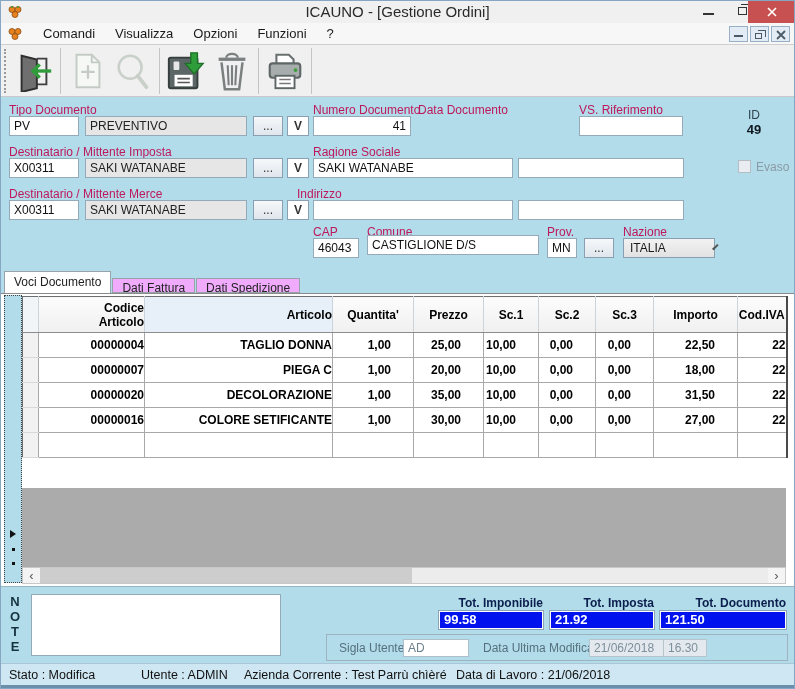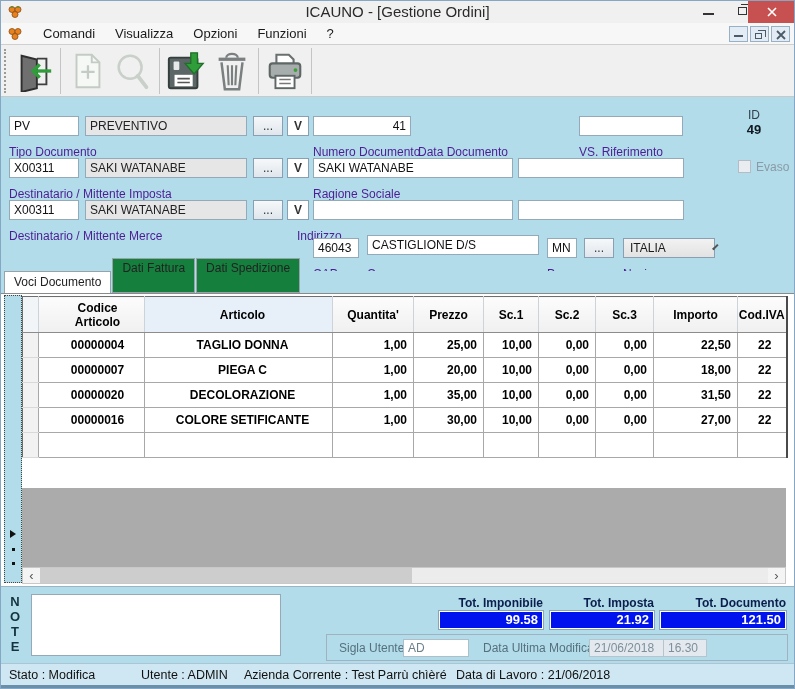--- a/index.html
+++ b/index.html
@@ -29,66 +29,66 @@
   .mdi-btn .sq { position:absolute; left:4px; top:6px; width:7px; height:6px; border:1px solid #4a5a68; background:#e3ecf5; }
   .mdi-btn .sq::before { content:""; position:absolute; left:2px; top:-4px; width:7px; height:6px; border:1px solid #4a5a68; border-bottom:none; border-left:none; }
   .mdi-btn svg { position:absolute; left:4px; top:3px; }
   
   .toolbar { position:absolute; left:0; top:45px; width:100%; height:51px; background:#f0f0f0; border-bottom:1px solid #c9c9c9; display:flex; align-items:center; }
   .grip { width:3px; height:44px; border-left:2px dotted #9a9a9a; margin:0 4px 0 3px; }
   .tool-btn { width:46px; height:48px; display:flex; align-items:center; justify-content:center; }
   .tool-sep { width:1px; height:46px; background:#c4c4c4; margin:0 3px; }
   
   .formarea { position:absolute; left:0; top:96px; width:100%; height:174px; background:#b2dce9; }
-  .flabel { position:absolute; font-size:12px; color:#4c1d95; white-space:nowrap;margin-top:42px; }
+  .flabel { position:absolute; font-size:12px; color:#be185d; white-space:nowrap; }
   .fld { position:absolute; height:20px; background:#fff; border:1px solid #94aab8; font-size:12px; color:#111; padding:0 4px; line-height:18px; }
   input.fld { outline:none; }
   .fld.ro { background:#e6e6e6; color:#222; }
   .sbtn { position:absolute; height:20px; background:linear-gradient(#f6f8fa,#dfe6ec); border:1px solid #8fa; border:1px solid #8aa0b2; text-align:center; line-height:18px; font-size:12px; color:#333; }
   .sbtn.vbtn { font-weight:bold; background:#fff; }
   .datefld { position:absolute; height:20px; background:#fff; border:1px solid #94aab8; display:flex; align-items:center; padding:0 4px; gap:9px; font-size:12px; }
   .datefld .cal { margin-left:auto; display:flex; align-items:center; gap:3px; }
   .chev-down { width:0; height:0; border-left:4px solid transparent; border-right:4px solid transparent; border-top:5px solid #444; }
   .selectfld { position:absolute; height:20px; background:linear-gradient(#f2f2f2,#e2e2e2); border:1px solid #8aa0b2; display:flex; align-items:center; padding:0 6px; font-size:12px;gap:47px; }
   .selectfld .chev-v { margin-left:auto; width:7px; height:7px; border-right:2px solid #555; border-bottom:2px solid #555; transform:rotate(45deg) translateY(-2px); }
   .idlabel { position:absolute; font-size:12px; color:#31424e; text-align:center; }
   .idvalue { position:absolute; font-size:13px; font-weight:bold; color:#101820; text-align:center; }
   .checkbox { position:absolute; width:13px; height:13px; background:#e9edf1; border:1px solid #b4bcc4; }
   .cblabel { position:absolute; font-size:12px; color:#8a9aa6; }
   
   .tabstrip { position:absolute; left:0; top:270px; width:100%; height:22px; background:#b2dce9; display:flex; align-items:flex-end; padding-left:3px; }
-  .tab { font-size:12px; padding:0 9px; border:1px solid #97a2aa; background:#15803d; height:35px; line-height:18px; color:#222; margin-right:1px; }
+  .tab { font-size:12px; padding:0 9px; border:1px solid #97a2aa; background:#f0abfc; height:15px; line-height:18px; color:#222; margin-right:1px; }
   .tab.active { background:#fff; height:22px; line-height:21px; border-bottom:none; position:relative; z-index:3; }
   
   .content { position:absolute; left:0; top:292px; width:100%; height:293px; background:#fff; border-top:1px solid #8a8a8a; }
   .bluestrip { position:absolute; left:3px; top:1px; width:18px; height:288px; background:#b2dce9; border:1px dotted #444; }
   .strip-arrow { position:absolute; left:5px; top:234px; width:0; height:0; border-top:4px solid transparent; border-bottom:4px solid transparent; border-left:6px solid #111; }
   .strip-dot { position:absolute; left:7px; width:3px; height:3px; background:#111; }
   .gridwrap { position:absolute; left:21px; top:2px; }
   table.grid { border-collapse:collapse; table-layout:fixed; width:764px; background:#fff; border:1px solid #6e6e6e; border-right:2px solid #4a4a4a; }
   table.grid th { height:36px; background:linear-gradient(#fcfcfc,#f0f0f0); border-right:1px solid #ccd4da; border-bottom:1px solid #8c8c8c; font-size:12px; font-weight:bold; color:#000; vertical-align:middle; }
   table.grid th.hsel { background:#f2f5f7; }
   table.grid th.c1 { background:#e7f0f8; }
   table.grid td { height:25px; border:1px solid #a8a8a8; font-size:12px; font-weight:bold; color:#000; background:#fff; white-space:nowrap; overflow:hidden; }
   table.grid td.sel { background:#f2f2f2; border:none; border-right:1px solid #a8a8a8; border-bottom:1px solid #d9d9d9; }
-  .a-l { text-align:center; } .a-r { text-align:right; } .a-c { text-align:center; }
+  .a-l { text-align:right; } .a-r { text-align:right; } .a-c { text-align:center; }
   table.grid .c0 { padding-left:12px; } table.grid .c1 { padding-left:8px; }
-  table.grid td.a-r { padding-right:6px; } table.grid td.c8 { padding-left:6px; }
+  table.grid td.a-r { padding-right:22px; } table.grid td.c8 { padding-left:6px; }
   .grayfill { position:absolute; left:21px; top:194px; width:764px; height:79px; background:#ababab; }
   
   .hscroll { position:absolute; left:21px; top:273px; width:764px; height:17px; background:#ececec; border:1px solid #c8c8c8; }
   .hs-arrow { position:absolute; top:0; width:17px; height:15px; text-align:center; line-height:15px; color:#555; font-size:13px; background:#f4f4f4; }
   .hs-left { left:0; } .hs-right { right:0; }
   .hs-thumb { position:absolute; left:17px; top:0; width:372px; height:15px; background:#cdcdcd; }
   
   .bottompanel { position:absolute; left:0; top:585px; width:100%; height:77px; background:#b2dce9; border-top:1px solid #9ab4c2; }
   .notelabel { position:absolute; left:9px; top:7px; font-size:13px; font-weight:bold; color:#14333f; line-height:15px; text-align:center; }
   .notebox { position:absolute; left:30px; top:7px; width:250px; height:62px; background:#fff; border:1px solid #94aab8; resize:none; outline:none; font-size:12px; }
   .totlabel { position:absolute; top:9px; font-size:12px; font-weight:bold; color:#0b1e4e; text-align:right; }
-  .totbox { position:absolute; top:24px; height:18px; background:#0013ee; border:1px solid #ffffff; box-shadow:0 0 0 1px #8aa4b8; color:#fff; font-size:13px; font-weight:bold; text-align:right; padding:0 4px; line-height:16px; }
+  .totbox { position:absolute; top:24px; height:18px; background:#0013ee; border:1px solid #ffffff; box-shadow:0 0 0 1px #8aa4b8; color:#fff; font-size:13px; font-weight:bold; padding:0 4px; line-height:16px; }
   .groupbox { position:absolute; left:325px; top:47px; width:462px; height:27px; border:1px solid #9fb2bf; }
   .gb-label { position:absolute; top:6px; font-size:12px; color:#56707e; }
   .gb-fld { position:absolute; top:4px; height:18px; font-size:12px; line-height:16px; padding:0 4px; }
   .gb-white { background:#fff; border:1px solid #aebfca; color:#6b7f8c; }
   .gb-gray { background:#e3e9ee; border:1px solid #b6c4cc; color:#7d8f9a; }
   
   .statusbar { position:absolute; left:0; top:662px; width:100%; height:30px; background:#cfe7f2; border-top:1px solid #aac6d6; }
   .status-item { position:absolute; top:0; height:22px; line-height:22px; font-size:12.5px; color:#101010; white-space:nowrap; }
   .bottombar { position:absolute; left:0; top:684px; width:100%; height:5px; background:#6a8fab; }
 </style>

